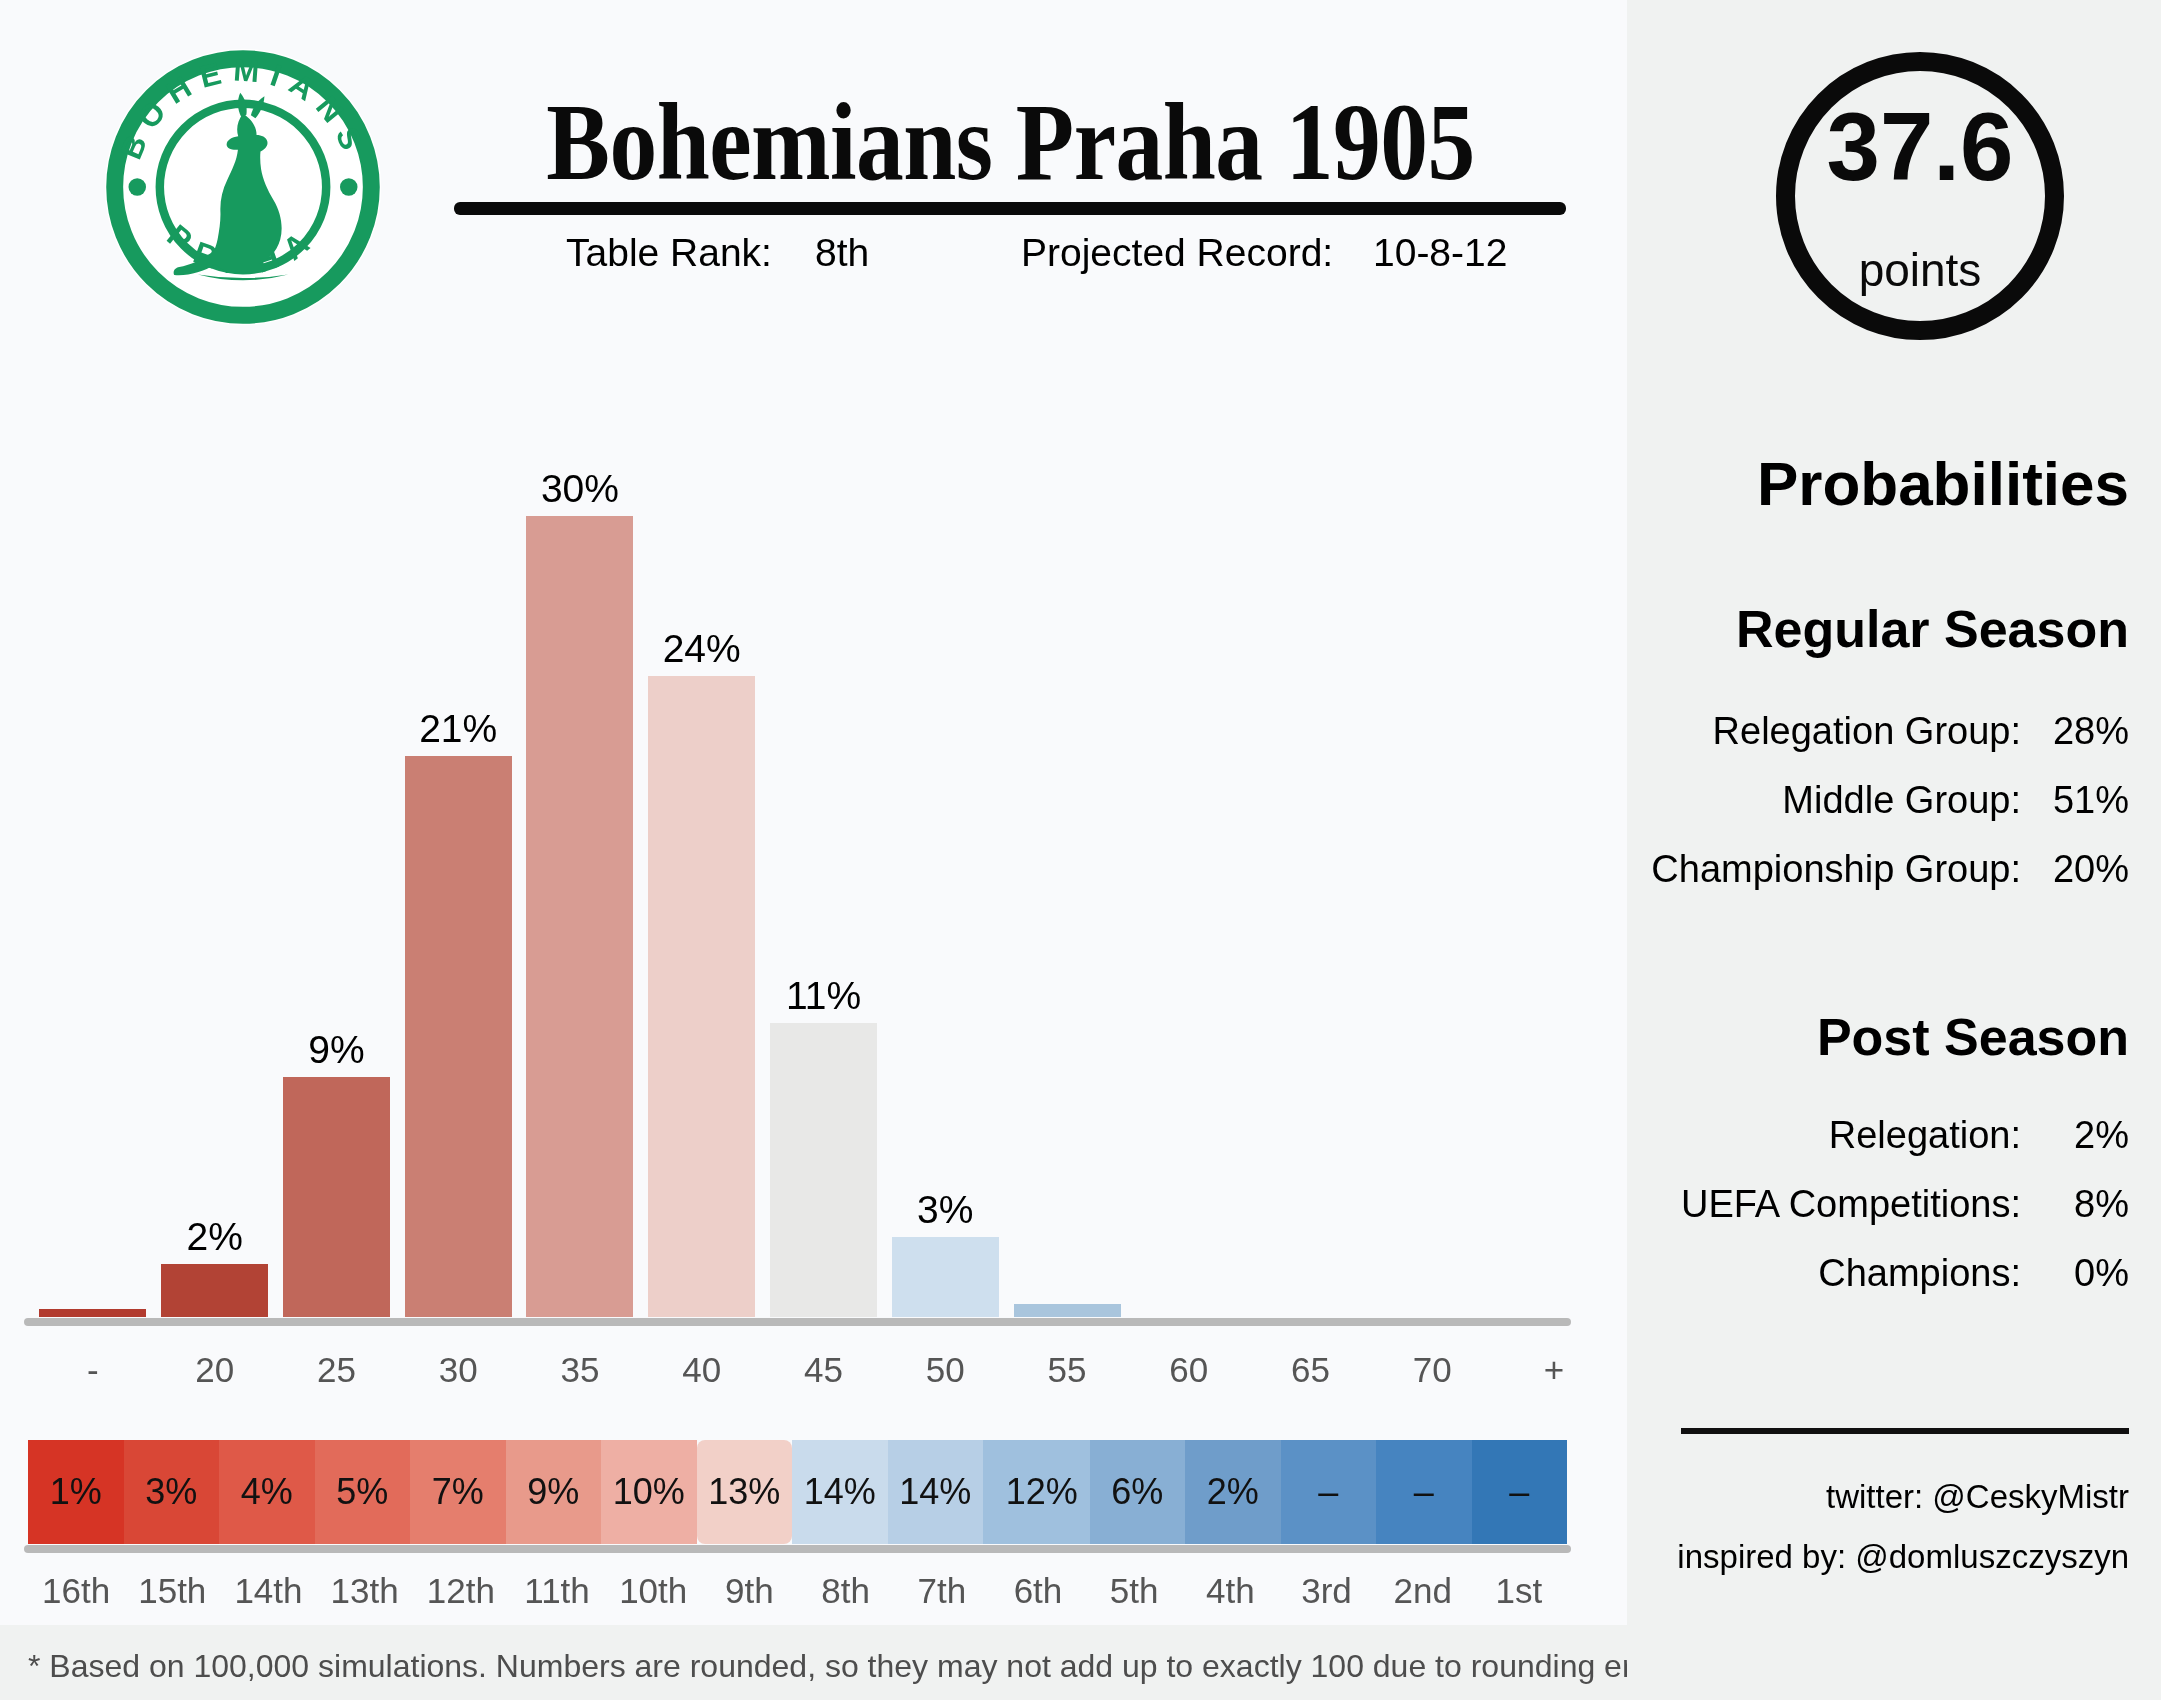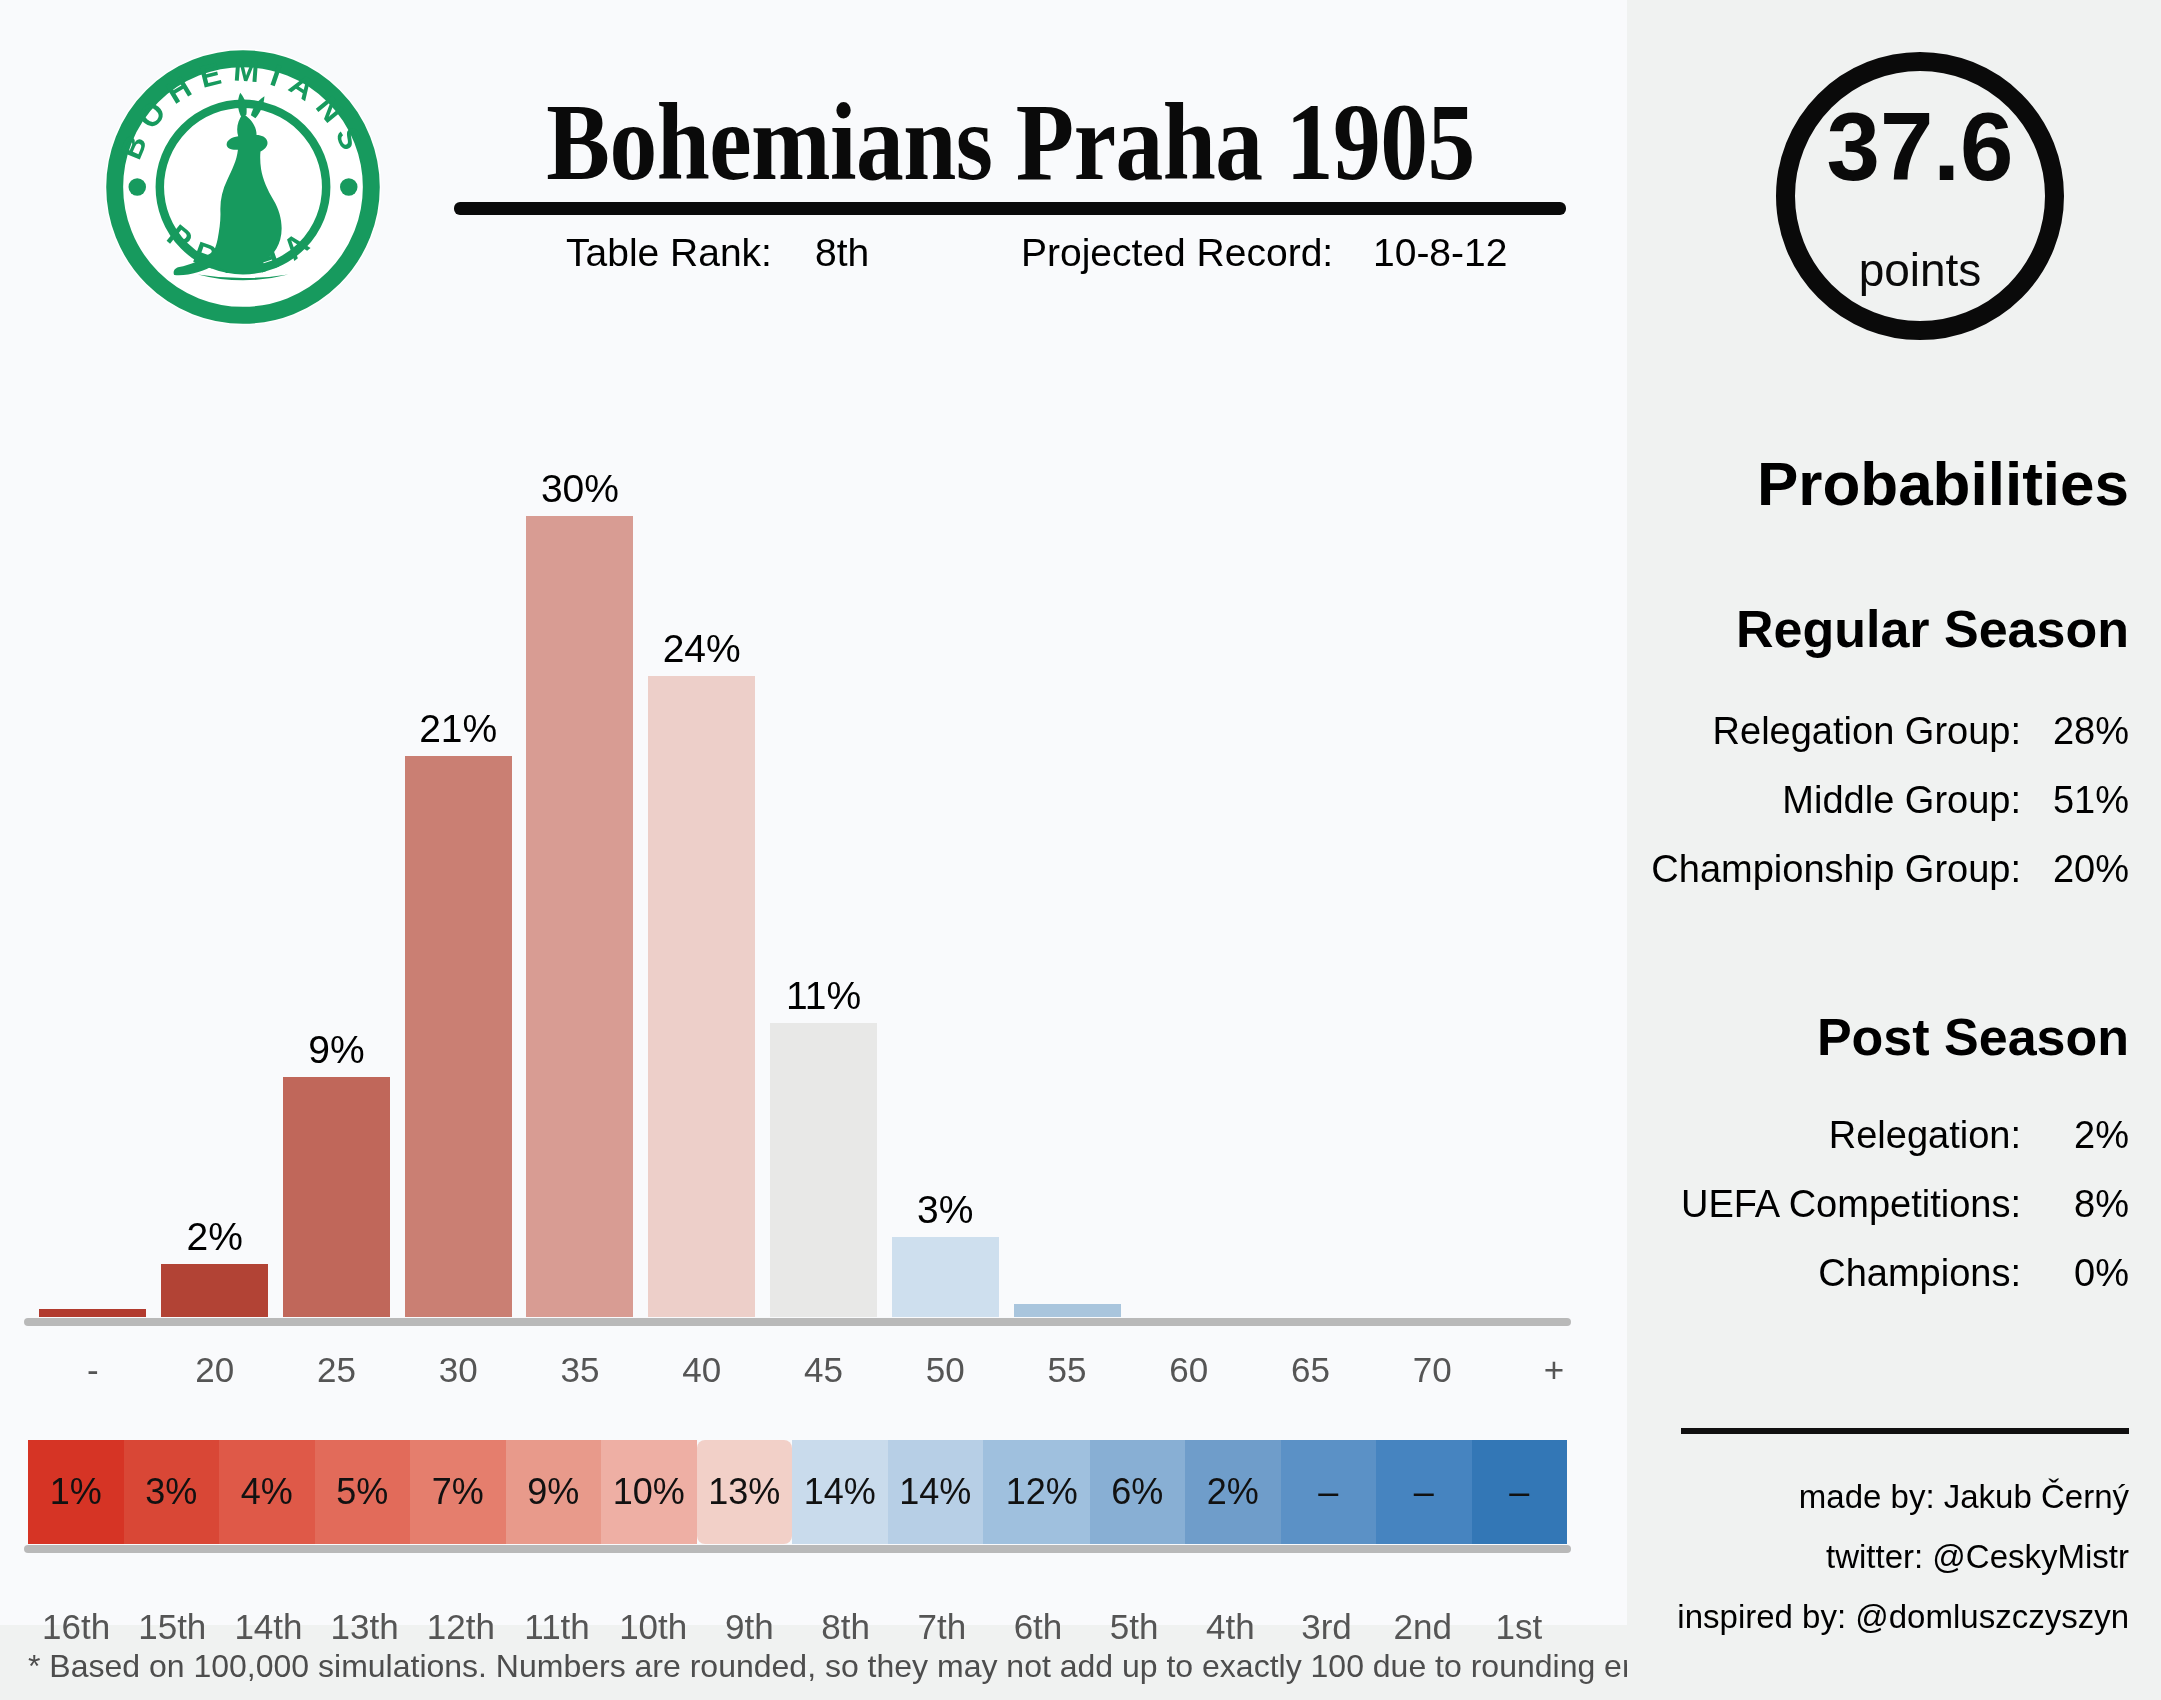--- a/index.html
+++ b/index.html
@@ -25,21 +25,21 @@
   .bar-label{font-size:39px;color:#000;margin-bottom:8.5px;line-height:1;}
   .bar{width:107px;}
   .axis-line{position:absolute;left:24px;top:1318px;width:1547px;height:8px;background:#b9b9b9;border-radius:4.3px;}
   .ticks{position:absolute;left:32px;top:1350px;width:1583px;display:flex;}
   .tick{flex:1 1 0;text-align:center;font-size:35px;color:#555;}
 
   
   .rank-cells{position:absolute;left:28px;top:1440px;width:1539px;height:104px;display:flex;}
   .rank-cell{flex:1 1 0;display:flex;align-items:center;justify-content:center;font-size:36px;color:#111;}
   .rank-axis{position:absolute;left:24px;top:1545px;width:1547px;height:8px;background:#b9b9b9;border-radius:4.3px;}
-  .rank-labels{position:absolute;left:28px;top:1571px;width:1539px;display:flex;margin-top:36px;}
+  .rank-labels{position:absolute;left:28px;top:1571px;width:1539px;display:flex;}
   .rank-name{flex:1 1 0;text-align:center;font-size:35px;color:#555;}
 
   .footnote{position:absolute;left:28px;top:1648px;font-size:32px;color:#4d4d4d;}
 
   
   .sidebar{position:absolute;left:1627px;top:0;width:534px;height:1700px;background:#f0f2f1;}
   .points-circle{position:absolute;left:149px;top:52px;width:288px;height:288px;border:19px solid #0a0a0a;
     border-radius:50%;box-sizing:border-box;display:flex;flex-direction:column;align-items:center;justify-content:center;gap:48px;}
   .points-value{font-size:96px;font-weight:700;color:#0a0a0a;line-height:1;}
   .points-label{font-size:46px;color:#0a0a0a;margin-top:3.6px;line-height:1;}
@@ -256,19 +256,18 @@
         <span class="row-value">8%</span>
       </div>
       <div class="row">
         <span class="row-label">Champions:</span>
         <span class="row-value">0%</span>
       </div>
     </div>
 
     <div class="divider"></div>
     <div class="credits">
-      <div class="credit-line">made by: Jakub Černý</div>
       <div class="credit-line">twitter: @CeskyMistr</div>
       <div class="credit-line">inspired by: @domluszczyszyn</div>
     </div>
   </div>
 </div>
 
 
 </body></html>

